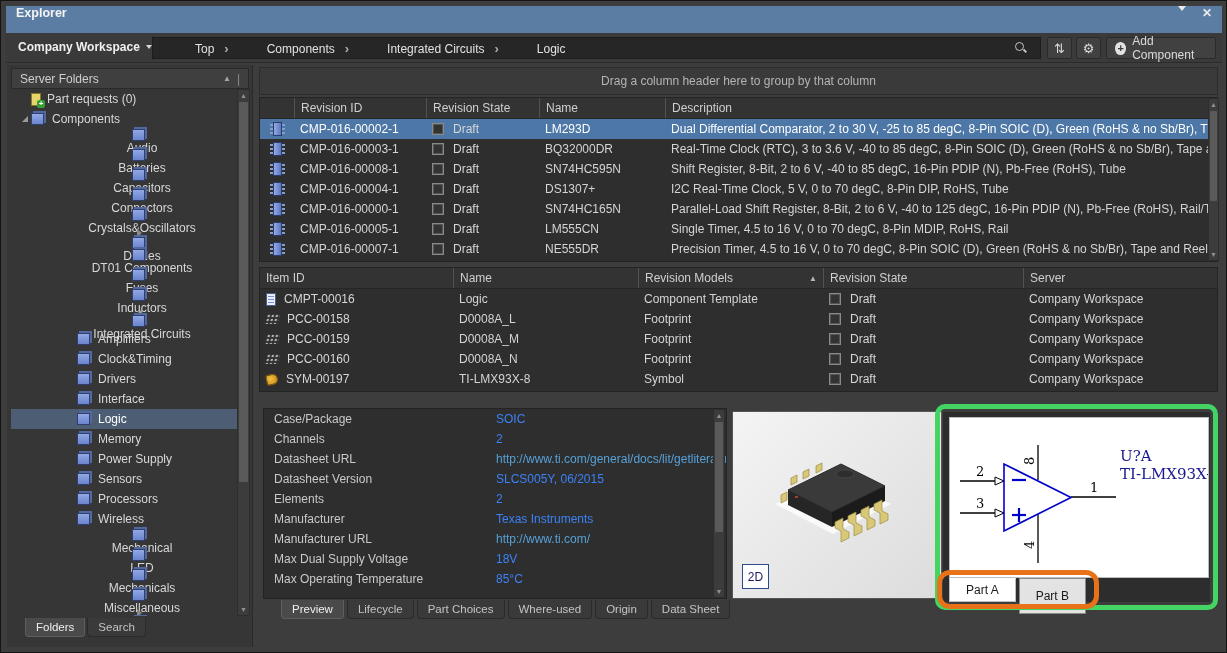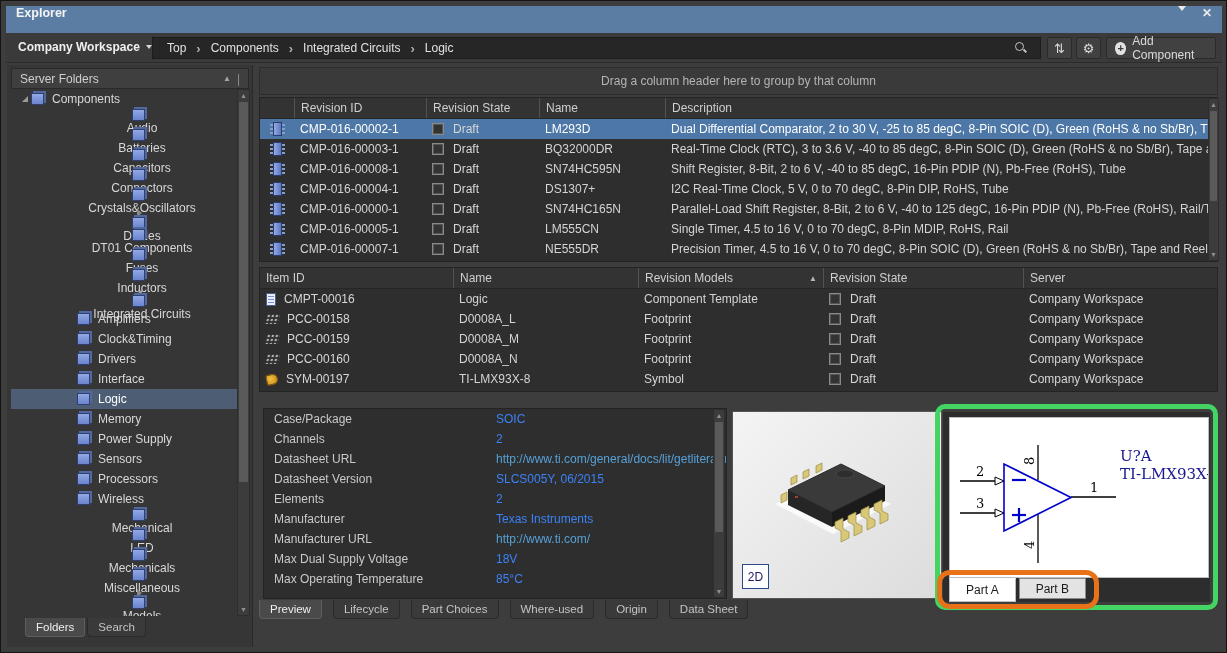--- a/index.html
+++ b/index.html
@@ -11,21 +11,21 @@
   .titlebar .title{font-weight:bold;color:#f4f4f4;font-size:12.5px;}
   .titlebar .spacer{flex:1;}
   .tb-caret{width:0;height:0;border-left:4px solid transparent;border-right:4px solid transparent;border-top:5px solid #eaeaea;margin-right:16px;cursor:pointer;}
   .tb-close{color:#eaeaea;font-size:12px;font-weight:bold;cursor:pointer;}
 
   
   .toolbar{position:absolute;left:5px;top:32px;width:1216px;height:30px;background:#3a3a3a;border-bottom:1px solid #2b2b2b;}
   .workspace{position:absolute;left:12px;top:7px;display:flex;align-items:center;gap:6px;color:#f0f0f0;font-weight:bold;cursor:pointer;}
   .dd-caret{width:0;height:0;border-left:3.5px solid transparent;border-right:3.5px solid transparent;border-top:4px solid #d8d8d8;}
   .breadcrumb{position:absolute;left:146px;top:4px;width:889px;height:22px;background:#262626;border:1px solid #1c1c1c;display:flex;align-items:center;padding:0 8px;}
-  .crumb{display:flex;align-items:center;}
+  .crumb{display:flex;align-items:flex-end;margin-left:28px;}
   .crumb .clabel{color:#e2e2e2;padding:0 6px;cursor:pointer;}
   .crumb .sep{color:#b0b0b0;font-weight:bold;font-size:13px;padding:0 4px;}
   .crumb:last-child .sep{display:none;}
   .bc-spacer{flex:1;}
   .mag-icon{position:relative;width:14px;height:14px;margin-right:4px;cursor:pointer;}
   .mag-icon::before{content:"";position:absolute;left:1px;top:1px;width:7px;height:7px;border:1.6px solid #c4c4c4;border-radius:50%;}
   .mag-icon::after{content:"";position:absolute;left:9px;top:9px;width:4px;height:1.8px;background:#c4c4c4;transform:rotate(45deg);}
   .tool-btn{position:absolute;top:4px;height:22px;background:#414141;border:1px solid #2a2a2a;border-radius:2px;display:flex;align-items:center;justify-content:center;color:#dadada;cursor:pointer;}
   .btn-sync{left:1041px;width:25px;font-size:13px;}
   .btn-gear{left:1070px;width:25px;font-size:13px;}
@@ -85,34 +85,34 @@
   .idcell{display:flex;align-items:center;gap:8px;padding:0 6px;overflow:hidden;}
   .sort-arrow{margin-left:auto;color:#b8b8b8;font-size:8px;}
 
   
   .props{position:absolute;left:262px;top:407px;width:464px;height:191px;background:#2e2e2e;border:1px solid #232323;overflow:hidden;}
   .prow{display:grid;grid-template-columns:228px 1fr;height:20px;align-items:center;}
   .prow .pl{padding-left:10px;color:#c9c9c9;overflow:hidden;white-space:nowrap;}
   .prow .pv{padding-left:4px;color:#3b82f6;overflow:hidden;white-space:nowrap;}
   .prow .pv.link{color:var(--c-link,#56a0d8);cursor:pointer;}
   .props-scroll{left:712px;top:408px;width:12px;height:189px;}
-  .detail-tabs{position:absolute;left:258px;top:599px;display:flex;gap:11px;}
+  .detail-tabs{position:absolute;left:280px;top:599px;display:flex;gap:3px;}
 
   
   .panel3d{position:absolute;left:731px;top:410px;width:210px;height:188px;background:linear-gradient(135deg,#f4f4f4,#dcdcdc);border:1px solid #555;}
   .btn2d{position:absolute;left:9px;bottom:9px;width:27px;height:25px;background:#fff;border:1px solid #2a4a8a;color:#1a1a5e;font-size:12px;display:flex;align-items:center;justify-content:center;cursor:pointer;}
 
   
   .green-box{position:absolute;left:934px;top:403px;width:283px;height:206px;border:5px solid var(--c-annotation_green,#43d463);border-radius:10px;pointer-events:none;}
   .schwrap{position:absolute;left:942px;top:411px;width:267px;height:190px;background:#2d2d2d;}
   .schwhite{position:absolute;left:6px;top:5px;width:260px;height:161px;background:#fff;border:1px solid #bdbdbd;}
   .part-tabs{position:absolute;left:6px;top:166px;height:24px;display:flex;}
   .ptab{padding:0 16px;display:flex;align-items:center;font-size:12px;cursor:pointer;color:#1a1a1a;font-family:Liberation Sans, sans-serif;}
   .ptab.active{background:#fff;border:1px solid #bdbdbd;border-top:1px solid #fff;height:24px;}
-  .ptab:not(.active){background:#e3e3e3;border:1px solid #8a8a8a;height:21px;margin-left:3px;}
+  .ptab:not(.active){background:#e3e3e3;border:1px solid #8a8a8a;height:36px;margin-left:3px;}
   .orange-box{position:absolute;left:936px;top:569px;width:162px;height:39px;border:5px solid var(--c-annotation_orange,#e8721a);border-radius:13px;pointer-events:none;}
 
   
   .ticon{display:inline-block;position:relative;flex:none;}
   .icon-folder{width:13px;height:12px;background:linear-gradient(180deg,#93a9e4,#6a84cc);border:1px solid #2f3f72;box-shadow:2px -2px 0 0 #51699f;margin-right:2px;}
   .icon-part-requests{width:10px;height:13px;background:#e6d36a;border:1px solid #8a7a2a;}
   .icon-part-requests::after{content:"+";position:absolute;right:-5px;bottom:-3px;width:8px;height:8px;background:#35a035;border-radius:2px;color:#fff;font:bold 8px/8px "Liberation Sans",sans-serif;text-align:center;}
   .icon-chip{width:9px;height:14px;background:linear-gradient(90deg,#93a9e4,#5b79c0);border:1px solid #2c3c6e;margin:0 4px;}
   .icon-chip::before,.icon-chip::after{content:"";position:absolute;top:1px;bottom:1px;width:3px;background:repeating-linear-gradient(180deg,#8a9cc8 0 2px,transparent 2px 4px);}
   .icon-chip::before{left:-4px;}
@@ -176,20 +176,25 @@
 
   <div class="sidebar">
     <div class="side-header">
       <span>Server Folders</span>
       <span class="sh-spacer"></span>
       <span class="sh-collapse">▲</span>
       <span class="sh-bar">|</span>
     </div>
     <div class="tree">
 
+    <div class="titem ind-1">
+          <span class="caret"></span>
+          <span class="ticon icon-part-requests"></span>
+          <span class="tlabel">Part requests (0)</span>
+        </div>
         <div class="titem ind-1 caret-expanded">
           <span class="caret">
             <i></i>
           </span>
           <span class="ticon icon-folder"></span>
           <span class="tlabel">Components</span>
         </div>
         <div class="titem ind-2">
           <span class="caret"></span>
           <span class="ticon icon-folder"></span>

